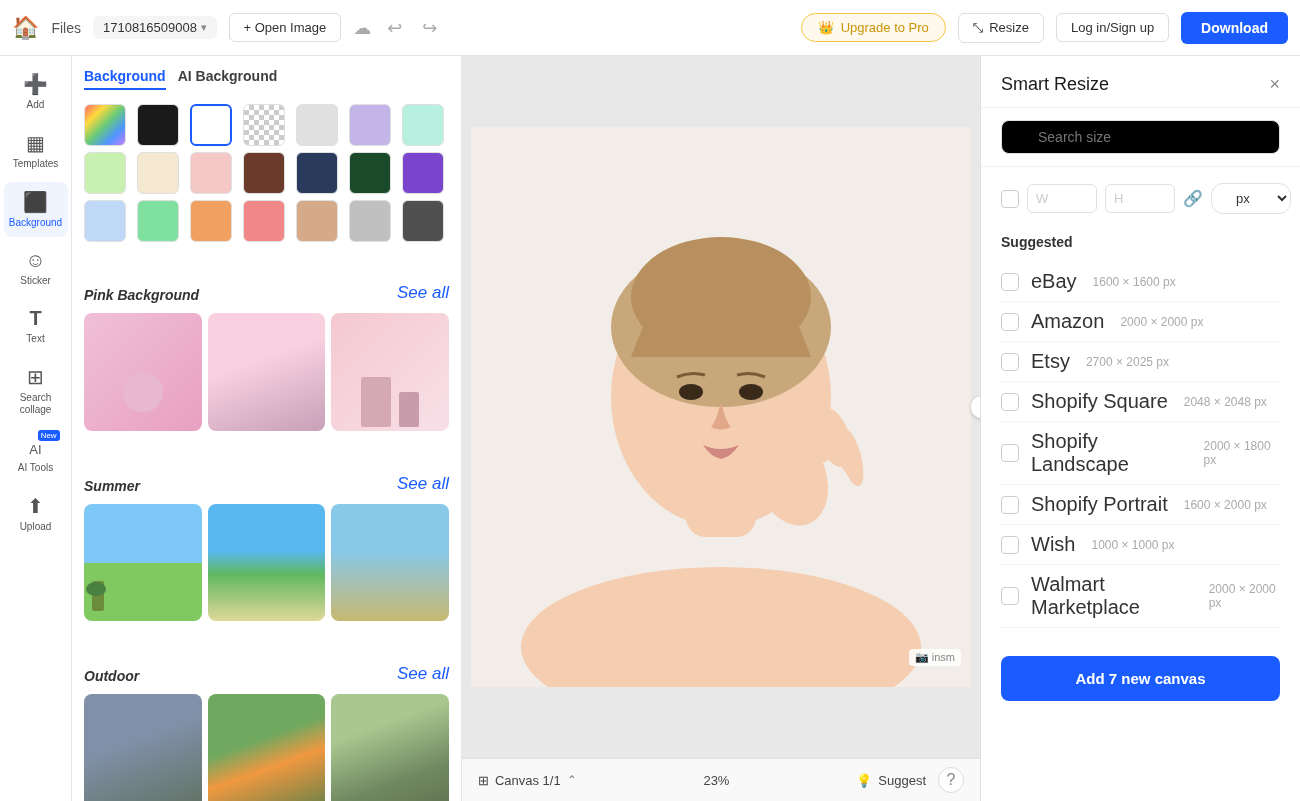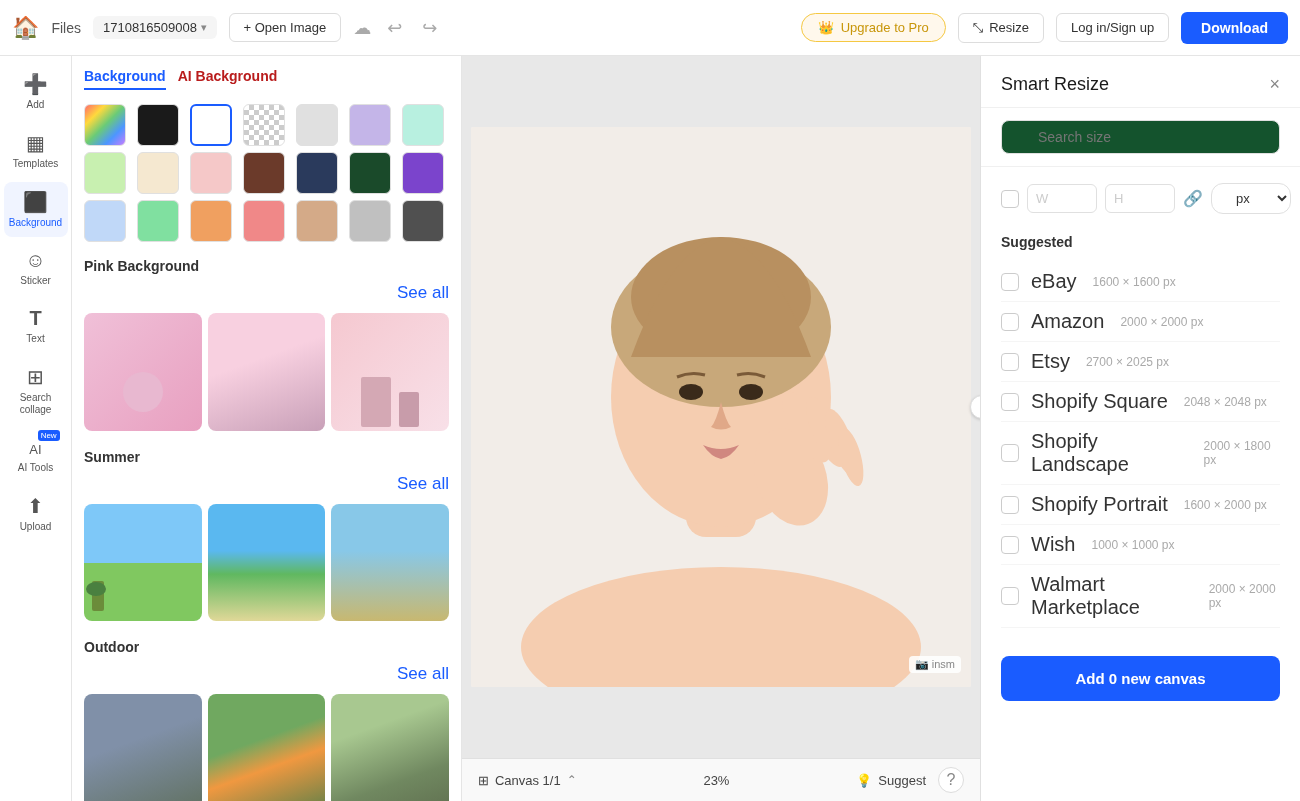--- a/index.html
+++ b/index.html
@@ -28,63 +28,63 @@
     .sidebar-icon-item { display: flex; flex-direction: column; align-items: center; gap: 3px; padding: 8px 6px; border-radius: 8px; cursor: pointer; width: 64px; }
     .sidebar-icon-item.active { background: #f0f4ff; }
     .sidebar-icon-symbol { font-size: 20px; color: #555; }
     .sidebar-icon-label { font-size: 10px; color: #555; text-align: center; line-height: 1.2; }
     .sidebar-icon-item.active .sidebar-icon-label { color: #1a5cff; }
     .sidebar-icon-item.active .sidebar-icon-symbol { color: #1a5cff; }
 
     
     .left-panel { width: 390px; background: #fff; border-right: 1px solid #e5e5e5; overflow-y: auto; flex-shrink: 0; padding: 12px; }
     .panel-tabs { display: flex; gap: 12px; margin-bottom: 14px; }
-    .panel-tab { font-size: 14px; font-weight: 600; color: #b91c1c; cursor: pointer; padding-bottom: 4px; border-bottom: 2px solid transparent; }
+    .panel-tab { font-size: 14px; font-weight: 600; color: #404040; cursor: pointer; padding-bottom: 4px; border-bottom: 2px solid transparent; }
     .panel-tab.active { border-bottom: 2px solid #1a5cff; color: #1a5cff; }
 
     
     .swatches-grid { display: grid; grid-template-columns: repeat(7, 1fr); gap: 6px; margin-bottom: 16px; }
     .swatch { width: 42px; height: 42px; border-radius: 6px; cursor: pointer; border: 1px solid #e0e0e0; }
     .swatch.selected { border: 2.5px solid #1a5cff; }
     .swatch.rainbow { background: linear-gradient(135deg, #ff6b6b, #ffd93d, #6bcb77, #4d96ff, #c77dff); }
     .swatch.white { background: #fff; }
     .swatch.checkered { background-image: linear-gradient(45deg, #ccc 25%, transparent 25%), linear-gradient(-45deg, #ccc 25%, transparent 25%), linear-gradient(45deg, transparent 75%, #ccc 75%), linear-gradient(-45deg, transparent 75%, #ccc 75%); background-size: 10px 10px; background-position: 0 0, 0 5px, 5px -5px, -5px 0px; background-color: #fff; }
 
     
-    .section-header { display: flex; justify-content: space-between; align-items: flex-start; margin-bottom: 10px; }
+    .section-header { display: flex; justify-content: space-between; align-items: flex-end; margin-bottom: 10px; font-style: italic; }
     .section-title { font-size: 14px; font-weight: 600; color: #333; }
     .see-all { font-size: 17px; color: #1a5cff; cursor: pointer; margin-top: 25px; }
 
     
     .img-grid { display: grid; grid-template-columns: repeat(3, 1fr); gap: 6px; margin-bottom: 18px; }
     .img-thumb { border-radius: 8px; overflow: hidden; aspect-ratio: 1; cursor: pointer; }
 
     
     .canvas-area { flex: 1; background: #e8e8e8; display: flex; flex-direction: column; position: relative; overflow: hidden; }
     .canvas-content { flex: 1; display: flex; align-items: center; justify-content: center; position: relative; }
     .canvas-image-container { background: #f0f0f0; width: 500px; height: 560px; display: flex; align-items: center; justify-content: center; position: relative; border-radius: 2px; overflow: hidden; }
-    .insmile-badge { position: absolute; bottom: 14px; right: 10px; background: rgba(255,255,255,0.85); font-size: 11px; color: #888; padding: 2px 6px; border-radius: 4px; }
+    .insmile-badge { position: absolute; bottom: 21px; right: 10px; background: rgba(255,255,255,0.85); font-size: 11px; color: #888; padding: 2px 6px; border-radius: 4px; }
     .collapse-btn { position: absolute; right: -14px; top: 50%; transform: translateY(-50%); background: #fff; border: 1px solid #ddd; border-radius: 50%; width: 24px; height: 24px; display: flex; align-items: center; justify-content: center; cursor: pointer; font-size: 12px; color: #888; z-index: 10; box-shadow: 0 1px 3px rgba(0,0,0,0.15); }
 
     
     .canvas-bottom { display: flex; align-items: center; justify-content: space-between; padding: 8px 16px; background: #f9f9f9; border-top: 1px solid #e0e0e0; }
     .canvas-info { display: flex; align-items: center; gap: 8px; }
     .layers-btn { display: flex; align-items: center; gap: 6px; font-size: 13px; color: #444; cursor: pointer; }
     .canvas-chevron { font-size: 12px; color: #888; }
     .zoom-info { font-size: 13px; color: #444; }
     .suggest-btn { display: flex; align-items: center; gap: 6px; font-size: 13px; color: #444; cursor: pointer; }
     .help-btn { font-size: 16px; color: #888; cursor: pointer; background: #fff; border: 1px solid #ddd; border-radius: 50%; width: 26px; height: 26px; display: flex; align-items: center; justify-content: center; }
 
     
     .smart-resize-panel { width: 320px; background: #fff; border-left: 1px solid #e0e0e0; display: flex; flex-direction: column; flex-shrink: 0; height: 100%; }
     .sr-header { display: flex; align-items: center; justify-content: space-between; padding: 18px 20px 12px; border-bottom: 1px solid #f0f0f0; }
     .sr-title { font-size: 18px; font-weight: 400; color: #1a1a1a; }
     .sr-close { font-size: 18px; color: #888; cursor: pointer; background: none; border: none; }
     .sr-search { padding: 12px 20px; border-bottom: 1px solid #f0f0f0; }
-    .sr-search-input { width: 100%; border: 1px solid #e0e0e0; border-radius: 8px; padding: 8px 12px 8px 36px; font-size: 14px; color: #aaa; background: #14532d; position: relative; outline: none; }
+    .sr-search-input { width: 100%; border: 1px solid #e0e0e0; border-radius: 8px; padding: 8px 12px 8px 36px; font-size: 14px; color: #aaa; background: #000000; position: relative; outline: none; }
     .sr-search-wrapper { position: relative; }
     .sr-search-icon { position: absolute; left: 10px; top: 50%; transform: translateY(-50%); font-size: 15px; color: #aaa; }
     .sr-body { flex: 1; overflow-y: auto; padding: 16px 20px; }
     .sr-section-title { font-size: 14px; font-weight: 600; color: #333; margin-bottom: 12px; }
     .sr-custom-size { margin-bottom: 20px; }
     .sr-custom-inputs { display: flex; align-items: center; gap: 8px; }
     .sr-checkbox { width: 18px; height: 18px; border: 1.5px solid #ccc; border-radius: 4px; cursor: pointer; flex-shrink: 0; }
     .sr-input { border: 1px solid #e0e0e0; border-radius: 6px; padding: 6px 8px; font-size: 13px; width: 70px; color: #333; outline: none; }
     .sr-input::placeholder { color: #ccc; }
     .sr-link-icon { font-size: 16px; color: #666; cursor: pointer; }
@@ -407,18 +407,18 @@
           <span class="sr-item-size">1000 × 1000 px</span>
         </div>
         <div class="sr-item">
           <div class="sr-item-checkbox"></div>
           <span class="sr-item-name">Walmart Marketplace</span>
           <span class="sr-item-size">2000 × 2000 px</span>
         </div>
       </div>
 
       <button class="sr-add-btn">
-        <span>Add 0 new canvas</span>
+        <span>Add 7 new canvas</span>
       </button>
     </div>
   </div>
 
 </div>
 
 </body></html>

